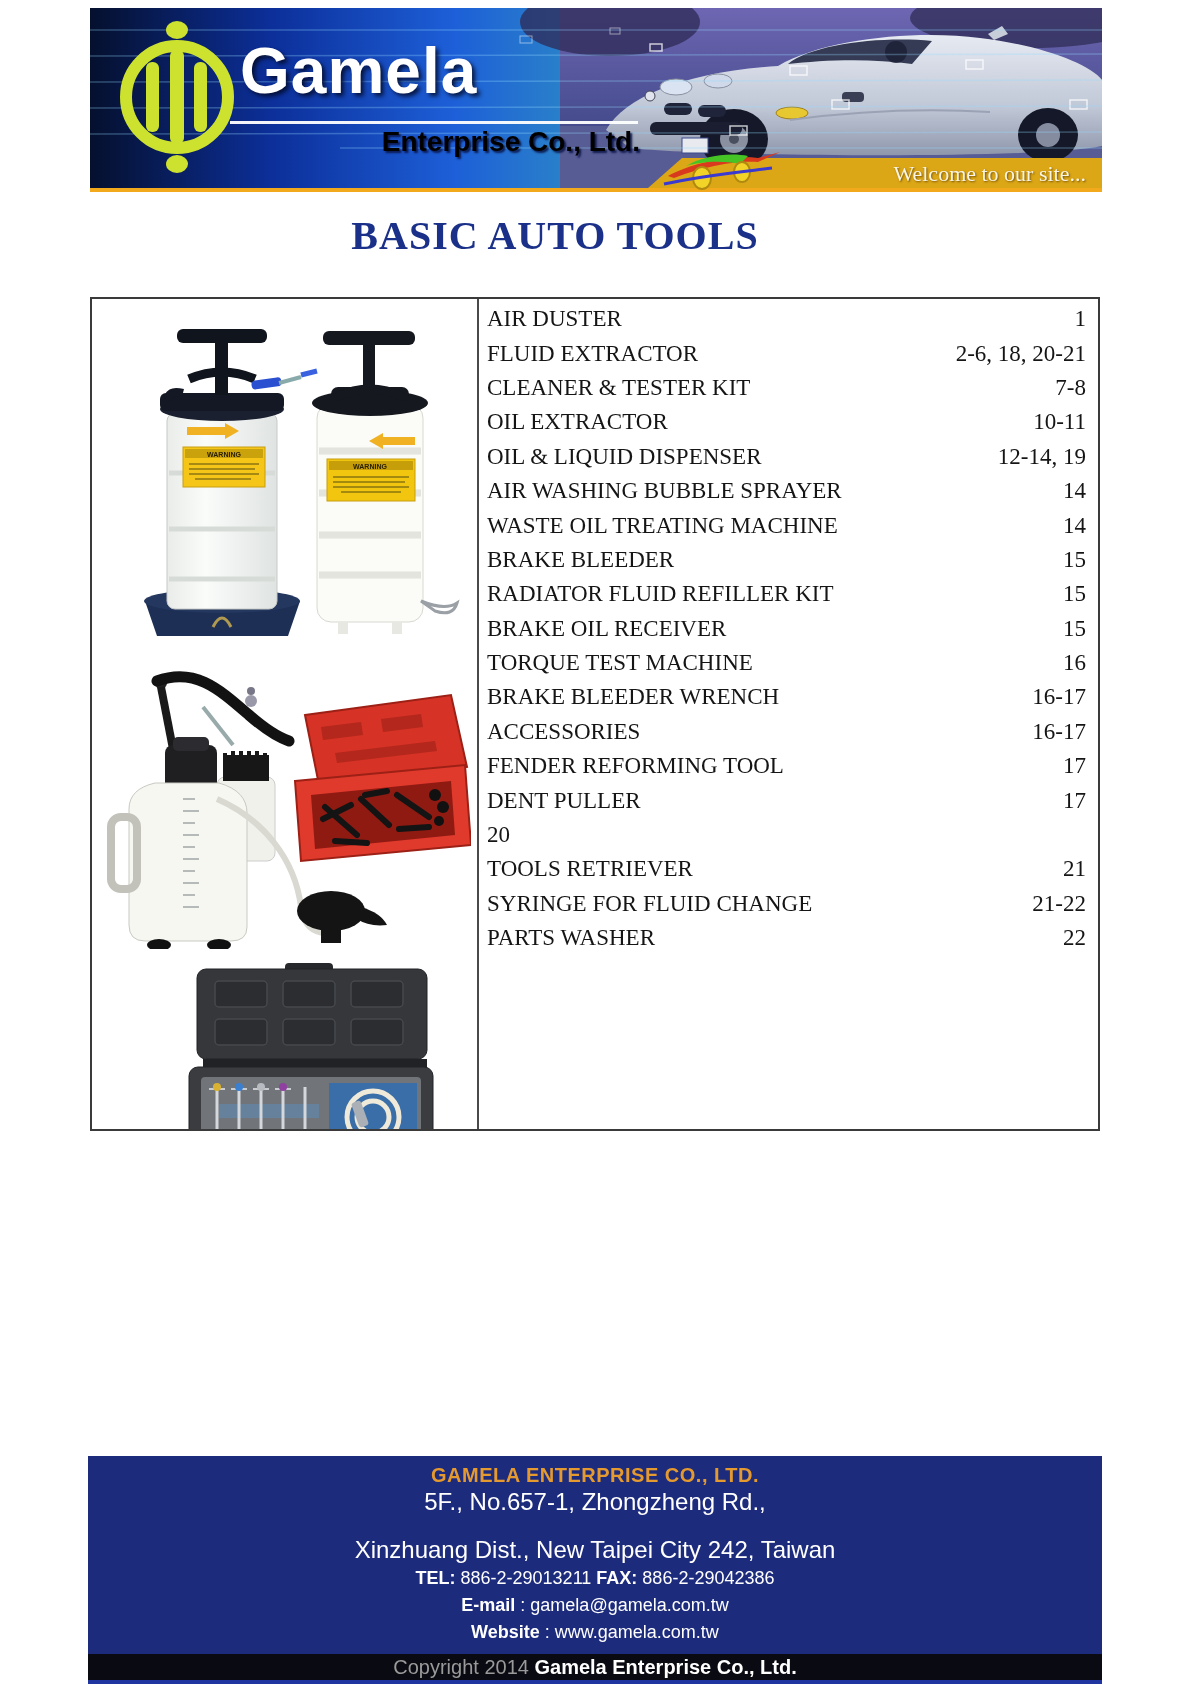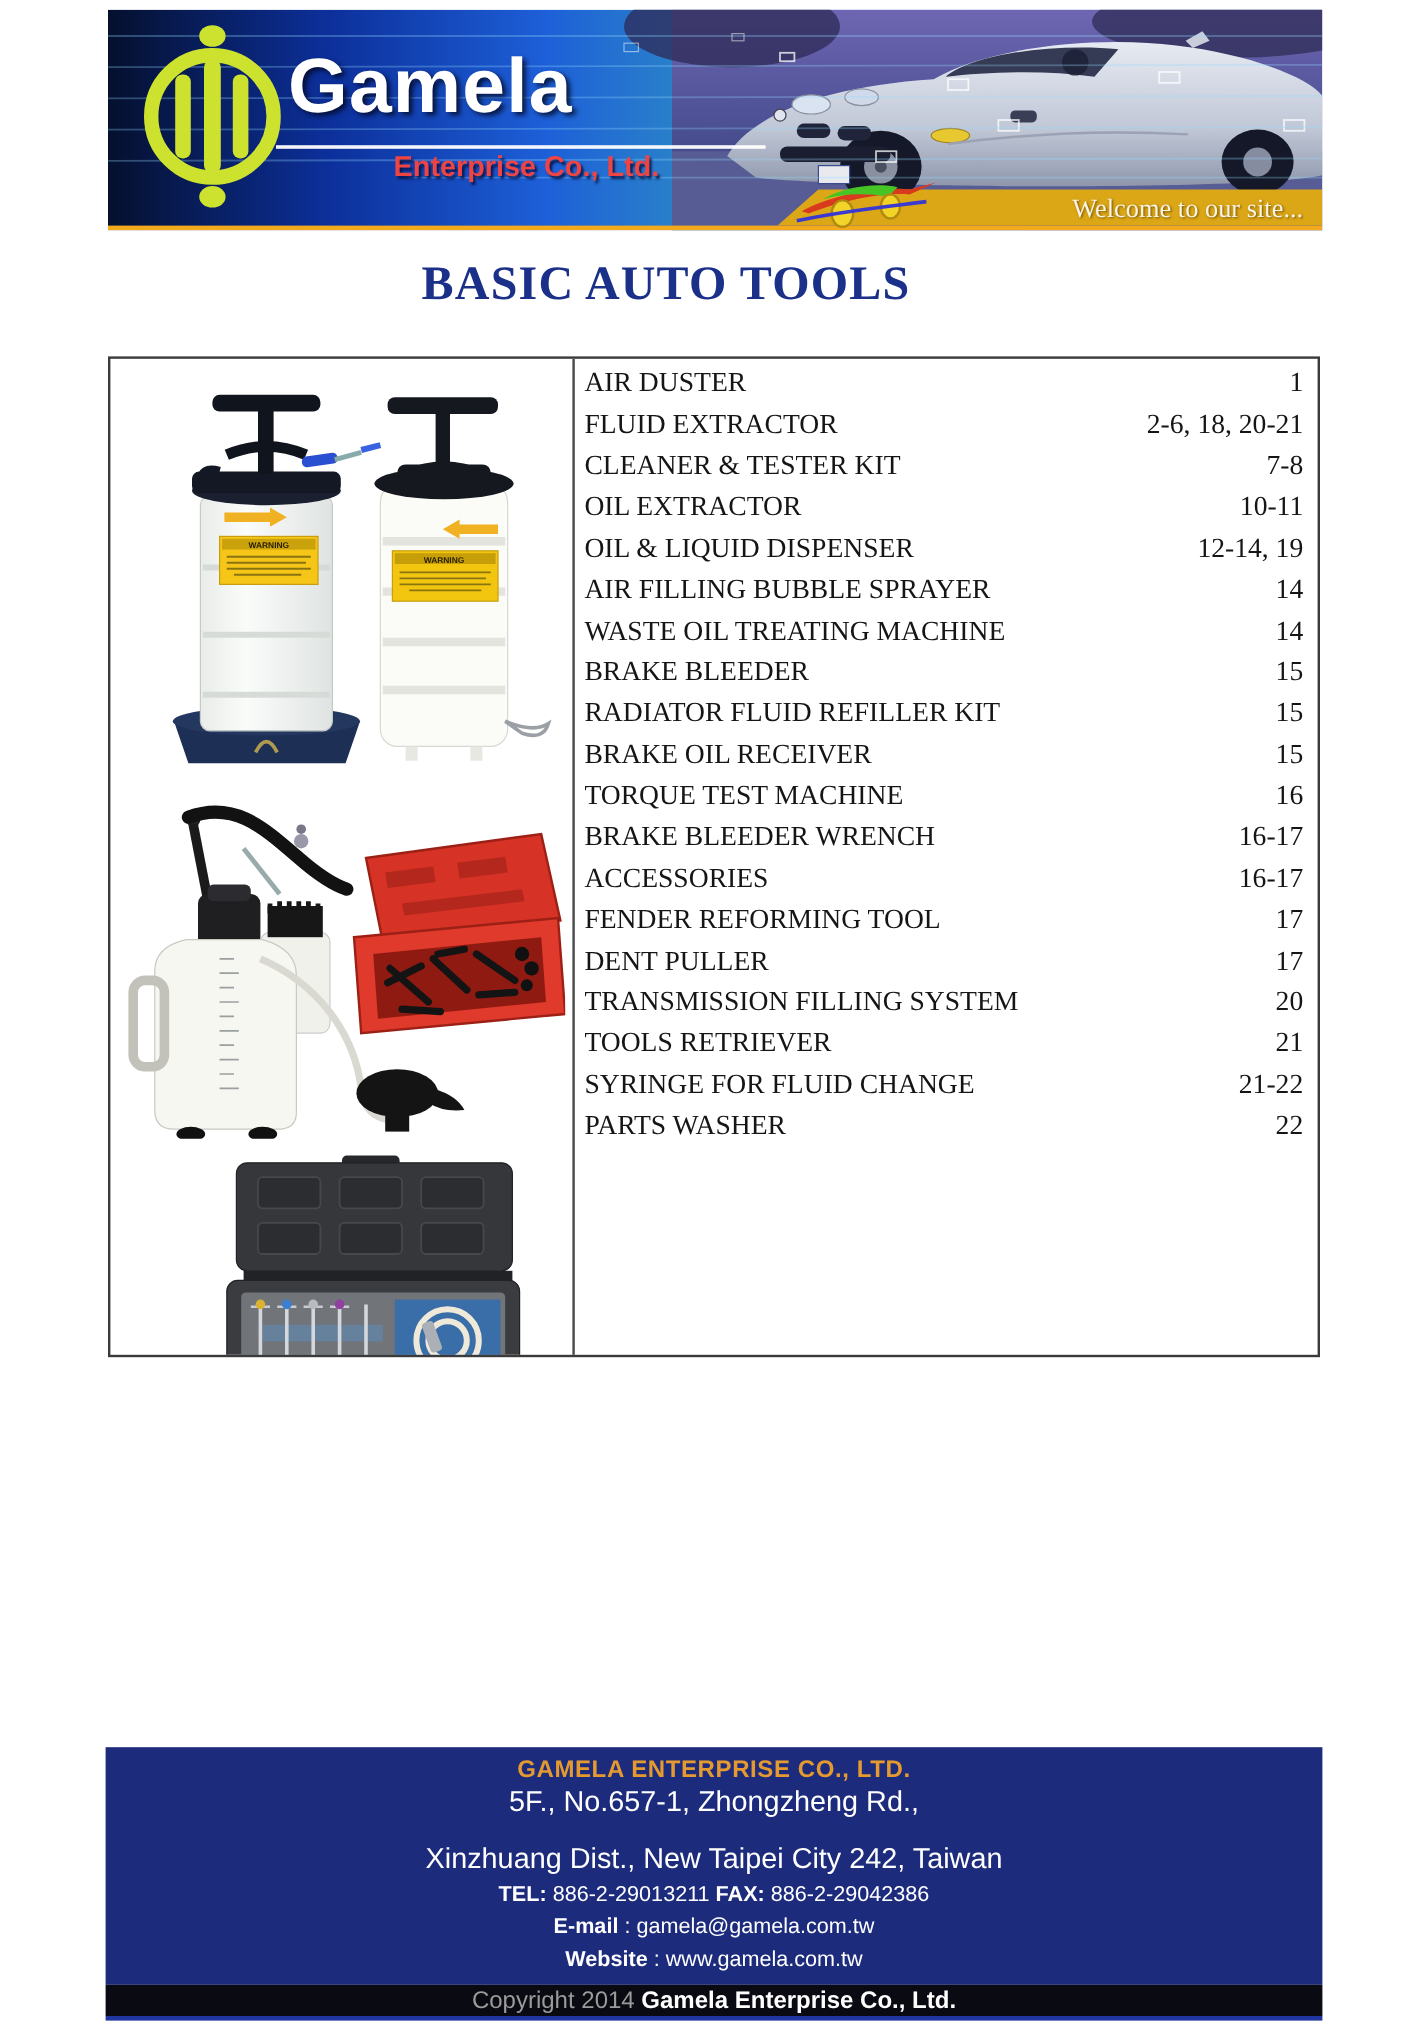--- a/index.html
+++ b/index.html
@@ -17,22 +17,22 @@
   .logo-title{
     position:absolute;left:150px;top:26px;
     font-size:64px;font-weight:bold;color:#ffffff;letter-spacing:1px;
     text-shadow:3px 3px 4px rgba(4,10,40,.85);
   }
   .logo-underline{
     position:absolute;left:140px;top:113px;width:408px;height:3px;
     background:#ffffff;opacity:.95;
   }
   .logo-sub{
-    position:absolute;left:238px;top:118px;width:312px;text-align:left;
-    font-size:24px;font-weight:bold;color:#ef4444;
+    position:absolute;left:238px;top:118px;width:312px;text-align:right;
+    font-size:28px;font-weight:bold;color:#000000;
     text-shadow:2px 2px 2px rgba(10,20,70,.9);
   }
   .welcome{
     position:absolute;right:16px;top:153px;
     font-family:"Liberation Serif",serif;font-size:22px;color:#f9f4e4;
     text-shadow:1px 1px 2px rgba(90,60,0,.8);
   }
 
   
   .page-title{
@@ -444,21 +444,21 @@
         <span class="toc-label">OIL EXTRACTOR</span>
         <span class="toc-pages">10-11</span>
       </div>
 
       <div class="toc-row">
         <span class="toc-label">OIL &amp; LIQUID DISPENSER</span>
         <span class="toc-pages">12-14, 19</span>
       </div>
 
       <div class="toc-row">
-        <span class="toc-label">AIR FILLING BUBBLE SPRAYER</span>
+        <span class="toc-label">AIR WASHING BUBBLE SPRAYER</span>
         <span class="toc-pages">14</span>
       </div>
 
       <div class="toc-row">
         <span class="toc-label">WASTE OIL TREATING MACHINE</span>
         <span class="toc-pages">14</span>
       </div>
 
       <div class="toc-row">
         <span class="toc-label">BRAKE BLEEDER</span>
@@ -494,21 +494,20 @@
         <span class="toc-label">FENDER REFORMING TOOL</span>
         <span class="toc-pages">17</span>
       </div>
 
       <div class="toc-row">
         <span class="toc-label">DENT PULLER</span>
         <span class="toc-pages">17</span>
       </div>
 
       <div class="toc-row">
-        <span class="toc-label">TRANSMISSION FILLING SYSTEM</span>
         <span class="toc-pages">20</span>
       </div>
 
       <div class="toc-row">
         <span class="toc-label">TOOLS RETRIEVER</span>
         <span class="toc-pages">21</span>
       </div>
 
       <div class="toc-row">
         <span class="toc-label">SYRINGE FOR FLUID CHANGE</span>

